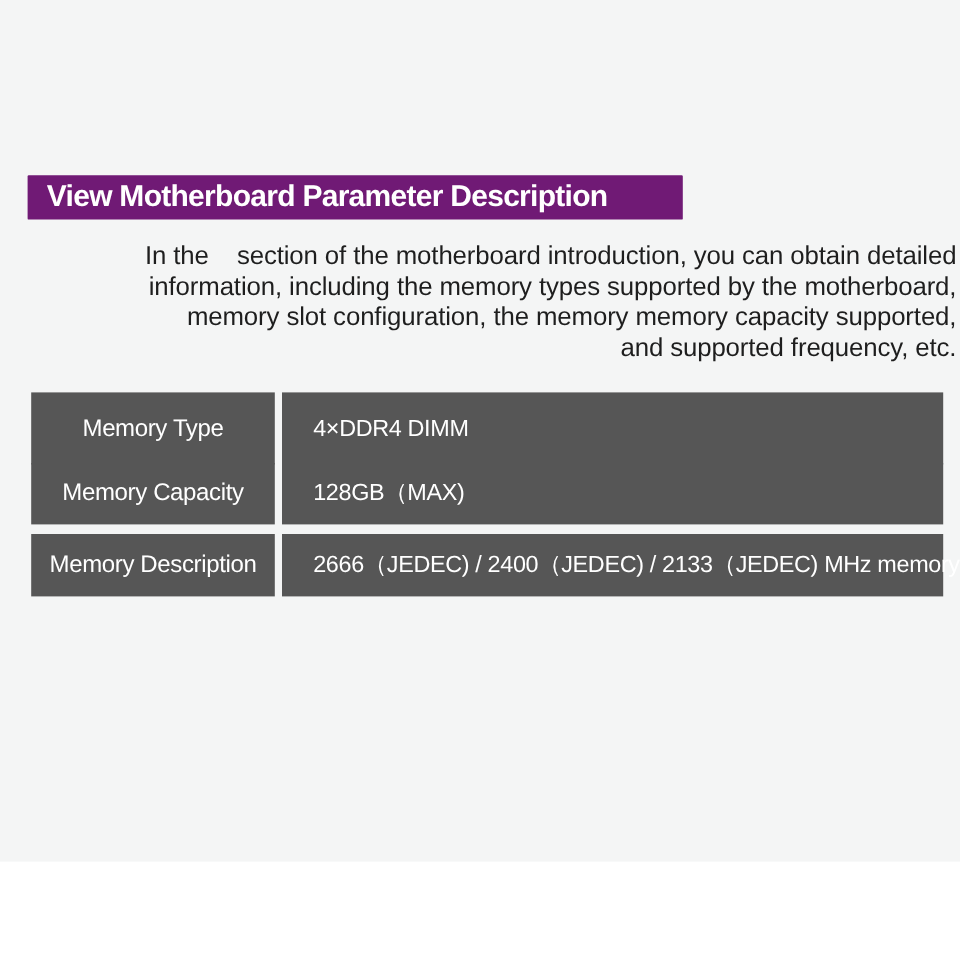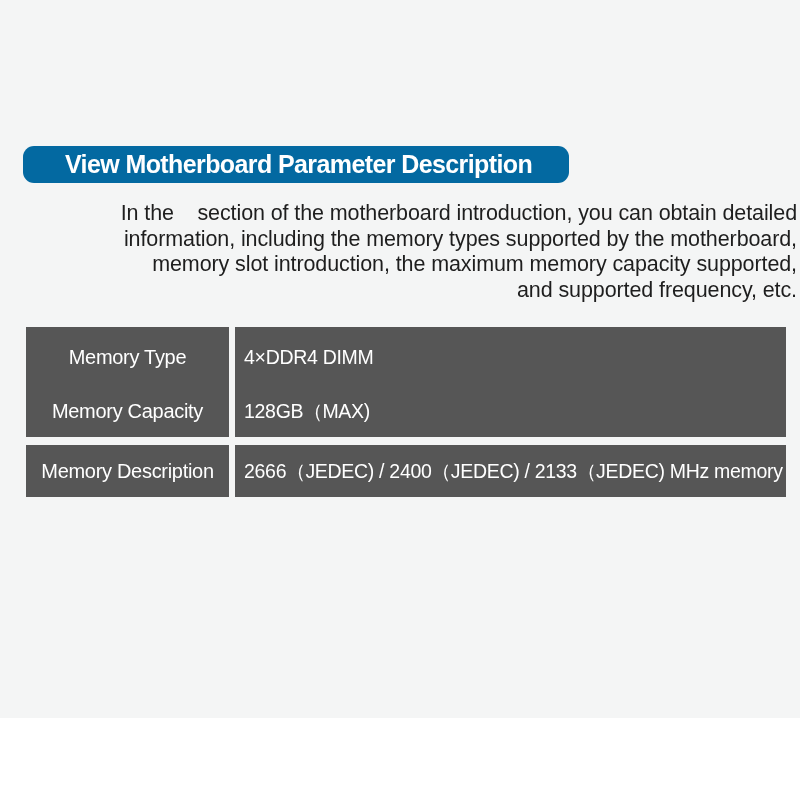--- a/index.html
+++ b/index.html
@@ -7,23 +7,23 @@
       width: 800px; height: 800px; position: relative; overflow: hidden;
       background: #ffffff;
       font-family: "DejaVu Sans", "Liberation Sans", sans-serif;
     }
     .panel {
       position: absolute; left: 0; top: 0; width: 800px; height: 718px;
       background: #f4f5f5;
     }
     .title-pill {
       position: absolute; left: 23px; top: 146px; width: 546px; height: 37px;
-      background: #0369a1; border-radius: 11px;
+      background: #701a75; border-radius: 1px;
       color: #ffffff; font-size: 25px; font-weight: bold;
-      line-height: 37px; box-sizing: border-box; padding-left: 42px;
+      line-height: 37px; box-sizing: border-box; padding-left: 16px;
       letter-spacing: -0.6px; white-space: nowrap;
       font-family: "Liberation Sans", sans-serif;
     }
     .intro {
       position: absolute; left: 27px; top: 201px; width: 770px;
       color: #1e1e1e; font-size: 21.5px; line-height: 25.5px;
       font-family: "Liberation Sans", sans-serif; letter-spacing: -0.1px;
     }
     .intro span { display: block; white-space: pre; text-align: right; }
     .spec-table { position: absolute; left: 26px; top: 327px; width: 760px; }
@@ -32,34 +32,34 @@
       position: absolute; top: 0; height: 100%;
       background: #565656; color: #ffffff;
       font-family: "Liberation Sans", sans-serif;
     }
     .cell-label {
       left: 0; width: 203px; display: flex; align-items: center; justify-content: center;
       font-size: 20px; white-space: nowrap; letter-spacing: -0.3px;
     }
     .cell-value {
       left: 209px; width: 551px; display: flex; flex-direction: column; justify-content: center;
-      box-sizing: border-box; padding-left: 9px;
+      box-sizing: border-box; padding-left: 26px;
       font-size: 19.5px; line-height: 23px; white-space: nowrap; letter-spacing: -0.3px;
     }
   </style>
 </head>
 <body>
 
 <div class="panel">
   <div class="title-pill">View Motherboard Parameter Description</div>
 
   <div class="intro">
     <span>In the    section of the motherboard introduction, you can obtain detailed</span>
     <span>information, including the memory types supported by the motherboard,</span>
-    <span>memory slot introduction, the maximum memory capacity supported,</span>
+    <span>memory slot configuration, the memory memory capacity supported,</span>
     <span>and supported frequency, etc.</span>
   </div>
 
   <div class="spec-table">
     <div class="row" style="top:0; height:60px;">
       <div class="cell-label">Memory Type</div>
       <div class="cell-value">
         <span>4×DDR4 DIMM</span>
       </div>
     </div>

